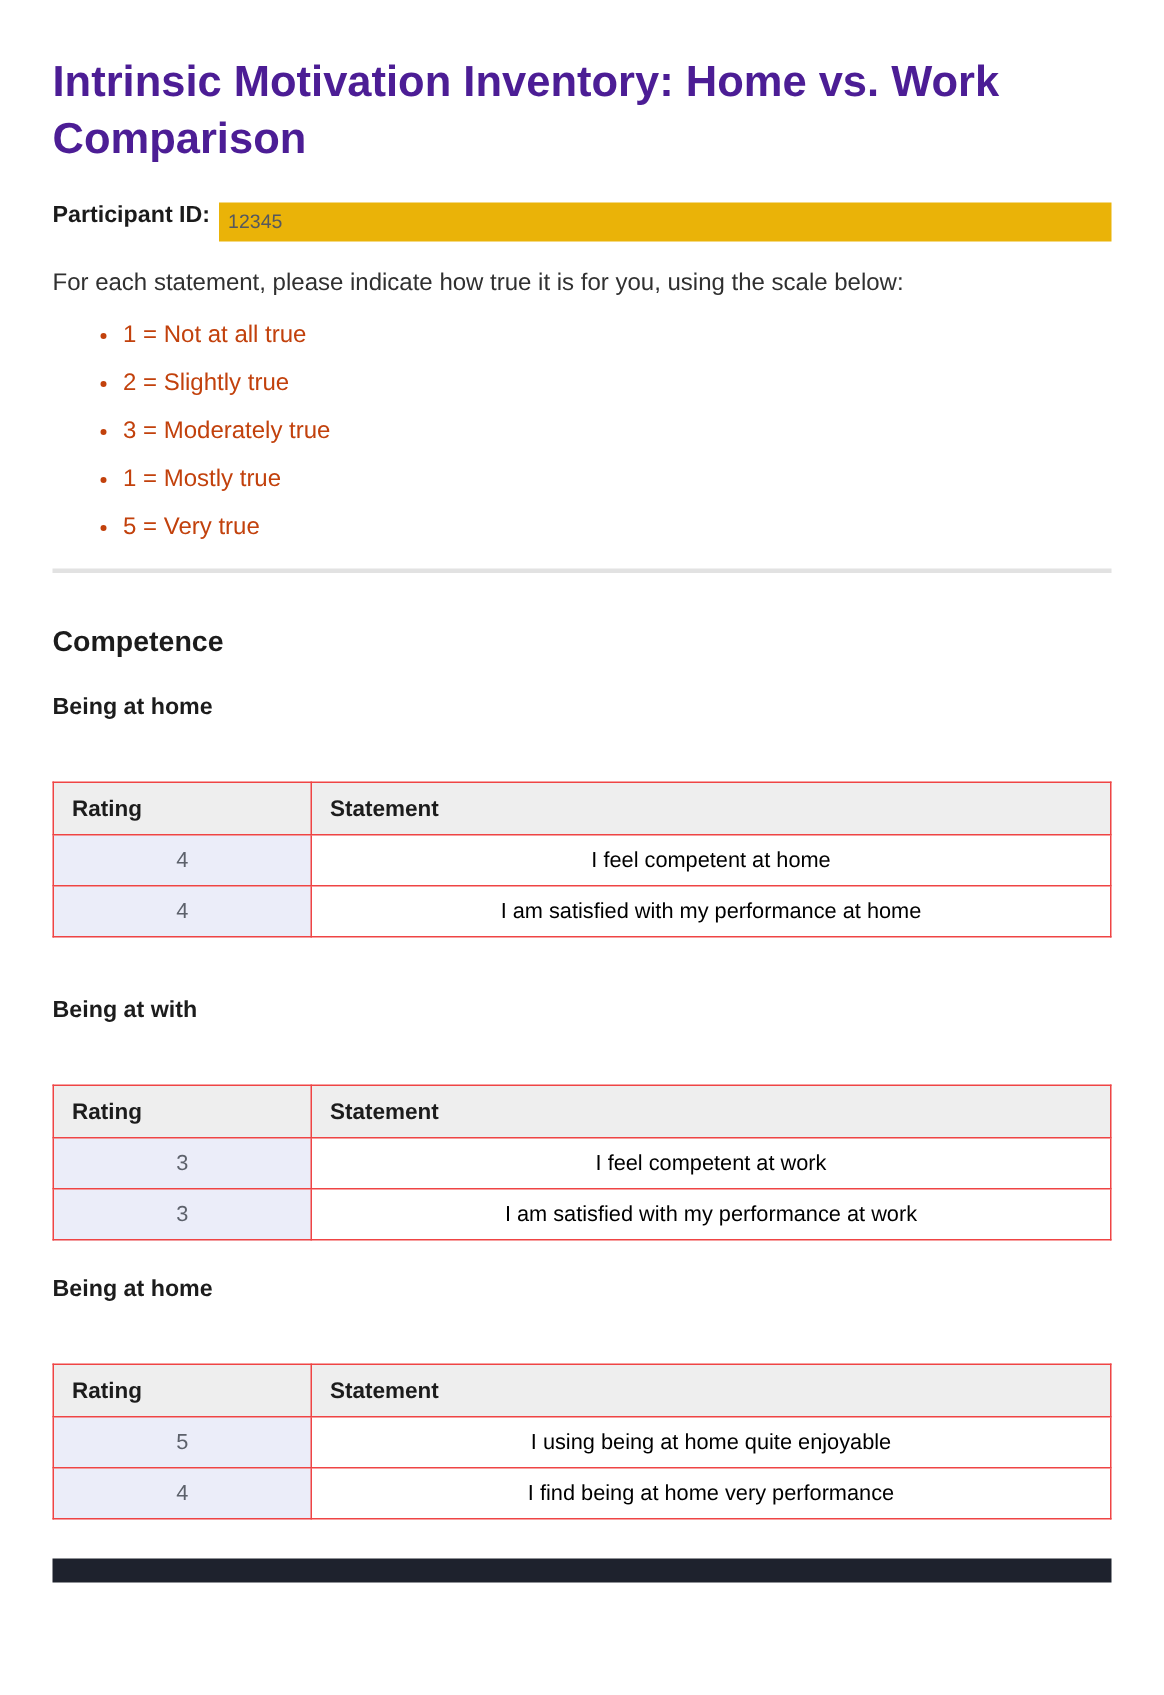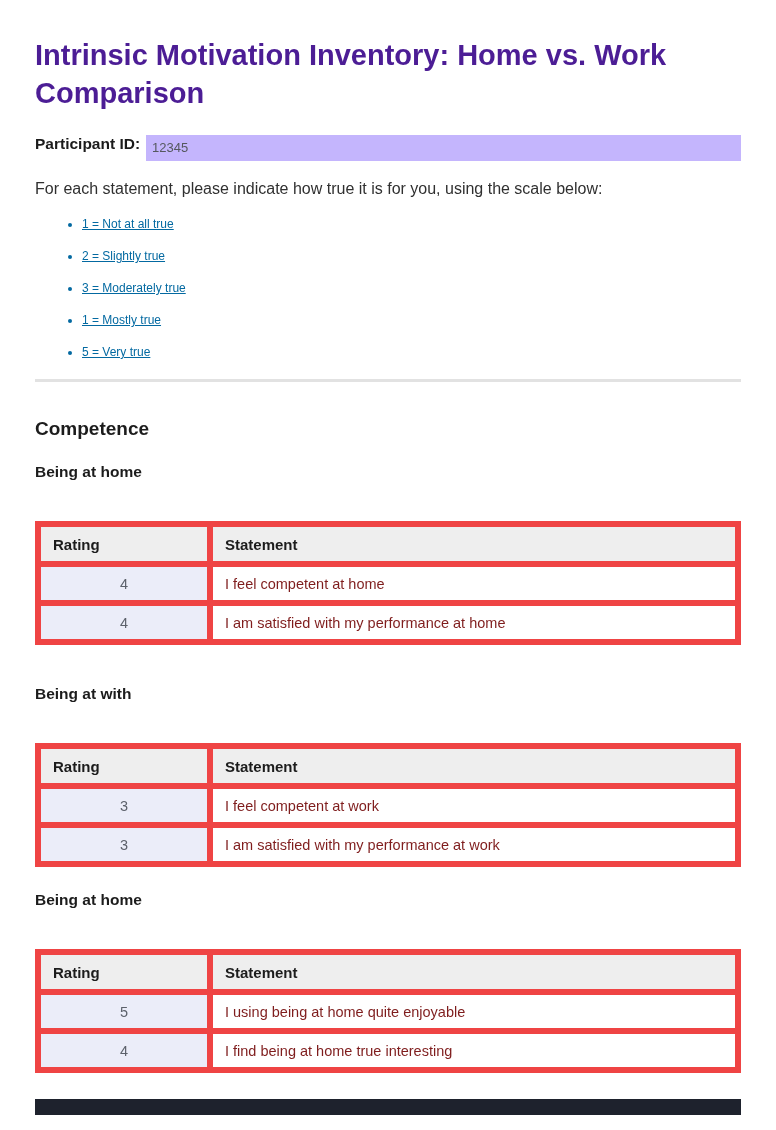--- a/index.html
+++ b/index.html
@@ -32,42 +32,41 @@
     font-size: 15.5px;
     font-weight: bold;
     color: #1b1b1b;
     white-space: nowrap;
     margin-right: 6px;
   }
   .p-value {
     flex: 1;
     height: 26px;
     line-height: 26px;
-    background: #c4b5fd;
+    background: #eab308;
     font-size: 13px;
     color: #55585e;
     padding-left: 6px;
   }
   .intro {
     margin-top: 20px;
     font-size: 16px;
     line-height: 16px;
     color: #303030;
   }
   ul.scale {
     margin-top: 19px;
     padding-left: 47px;
     list-style: disc;
   }
   ul.scale li {
-    font-size: 12px;
+    font-size: 16px;
     line-height: 16px;
     margin-bottom: 16px;
-    color: #0369a1;
-    text-decoration: underline;
+    color: #c2410c;
   }
   .divider {
     margin-top: 19px;
     height: 3px;
     background: #e2e2e2;
   }
   h2.section-title {
     margin-top: 37px;
     font-size: 19px;
     line-height: 20px;
@@ -81,39 +80,39 @@
     font-weight: bold;
     color: #1c1c1c;
   }
   h3.mt-lg { margin-top: 41px; }
   table.rating-table {
     margin-top: 41px;
     width: 100%;
     border-collapse: collapse;
   }
   table.rating-table th, table.rating-table td {
-    border: 6px solid #ef4444;
+    border: 1px solid #ef4444;
     padding: 8.5px 12px;
     font-size: 14.5px;
   }
   table.rating-table th {
     background: #eeeeee;
     font-weight: bold;
     text-align: left;
     color: #1c1c1c;
     font-size: 15px;
   }
   th.col-rating { width: 172px; }
   td.rating {
     background: #ebedf9;
     text-align: center;
     color: #5c616b;
     font-size: 14px;
   }
-  td.stmt { color: #7f1d1d; background: #ffffff; }
+  td.stmt { color: #000000; background: #ffffff; text-align: center; }
   .bottom-bar {
     margin-top: 26px;
     height: 16px;
     background: #1e222d;
   }
 </style>
 </head>
 <body>
 
 <div class="page">
@@ -191,20 +190,20 @@
         <th>Statement</th>
       </tr>
     </thead>
     <tbody>
       <tr>
         <td class="rating">5</td>
         <td class="stmt">I using being at home quite enjoyable</td>
       </tr>
       <tr>
         <td class="rating">4</td>
-        <td class="stmt">I find being at home true interesting</td>
+        <td class="stmt">I find being at home very performance</td>
       </tr>
     </tbody>
   </table>
 
   <div class="bottom-bar"></div>
 
 </div>
 
 </body></html>

